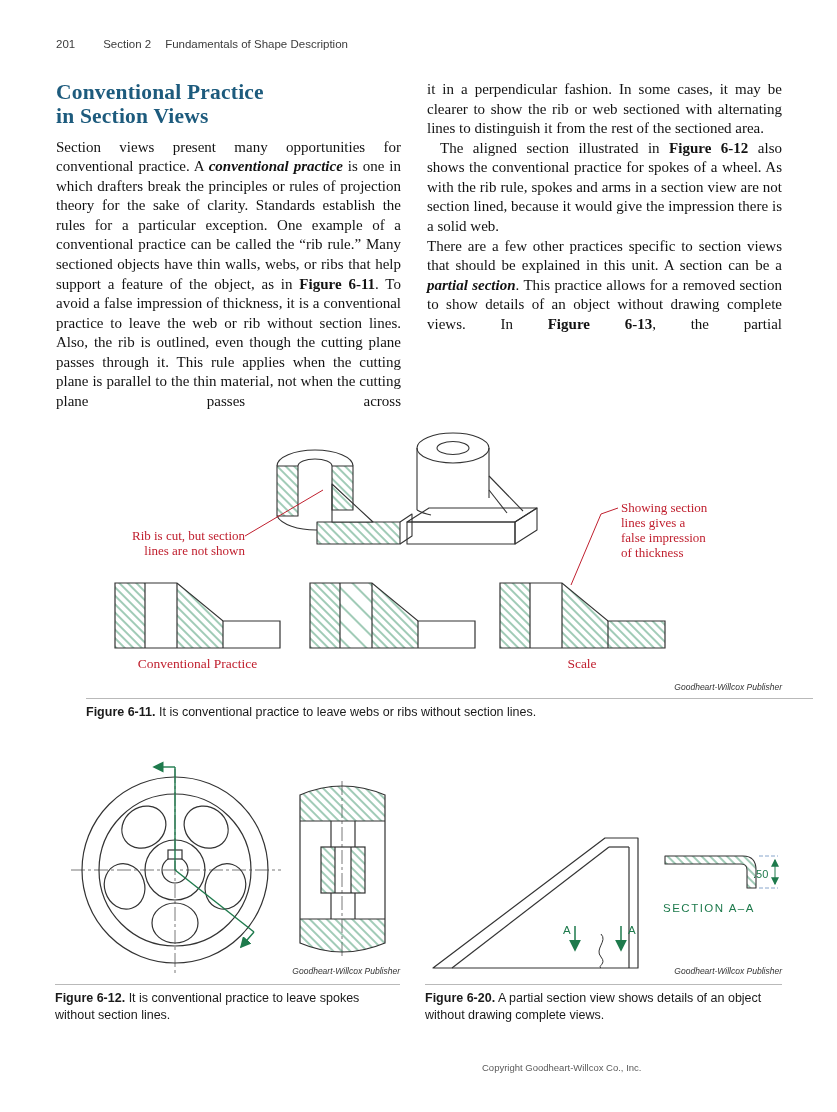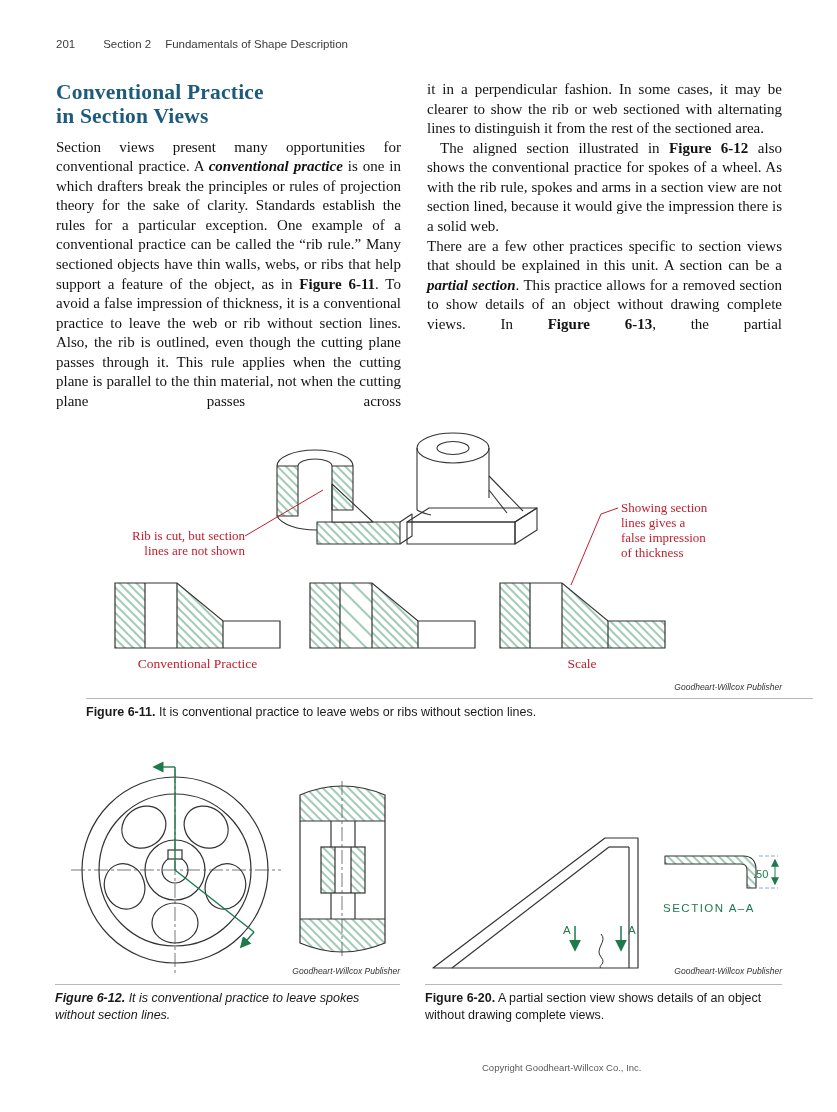--- a/index.html
+++ b/index.html
@@ -171,21 +171,21 @@
       <line x1="280" y1="102" x2="280" y2="148"></line>
       <line x1="296" y1="102" x2="296" y2="148"></line>
       <line x1="276" y1="76" x2="276" y2="102"></line>
       <line x1="300" y1="76" x2="300" y2="102"></line>
       <line x1="276" y1="148" x2="276" y2="174"></line>
       <line x1="300" y1="148" x2="300" y2="174"></line>
     </g>
   </svg>
 </div>
 <div class="credit" style="top:966px;left:55px;width:345px;">Goodheart-Willcox Publisher</div>
-<div class="fig-caption" style="top:984px;left:55px;width:345px;font-style:italic;"><span class="b">Figure 6-12.</span><span>  It is conventional practice to leave spokes without section lines.</span></div>
+<div class="fig-caption" style="top:984px;left:55px;width:345px;"><span class="b">Figure 6-12.</span><span>  It is conventional practice to leave spokes without section lines.</span></div>
 
 <div class="abs" style="top:830px;left:425px;width:357px;">
   <svg width="357" height="152" viewBox="0 0 357 152">
     <defs>
       <pattern id="h13" patternUnits="userSpaceOnUse" width="6" height="6" patternTransform="rotate(-45)">
         <line x1="3" y1="0" x2="3" y2="6" stroke="#2e8b5f" stroke-width="0.9"></line>
       </pattern>
       <marker id="ar13" viewBox="0 0 10 10" refX="8.5" refY="5" markerWidth="8" markerHeight="8" orient="auto-start-reverse">
         <path d="M0,0 L10,5 L0,10 Z" fill="#1e7a4c"></path>
       </marker>

